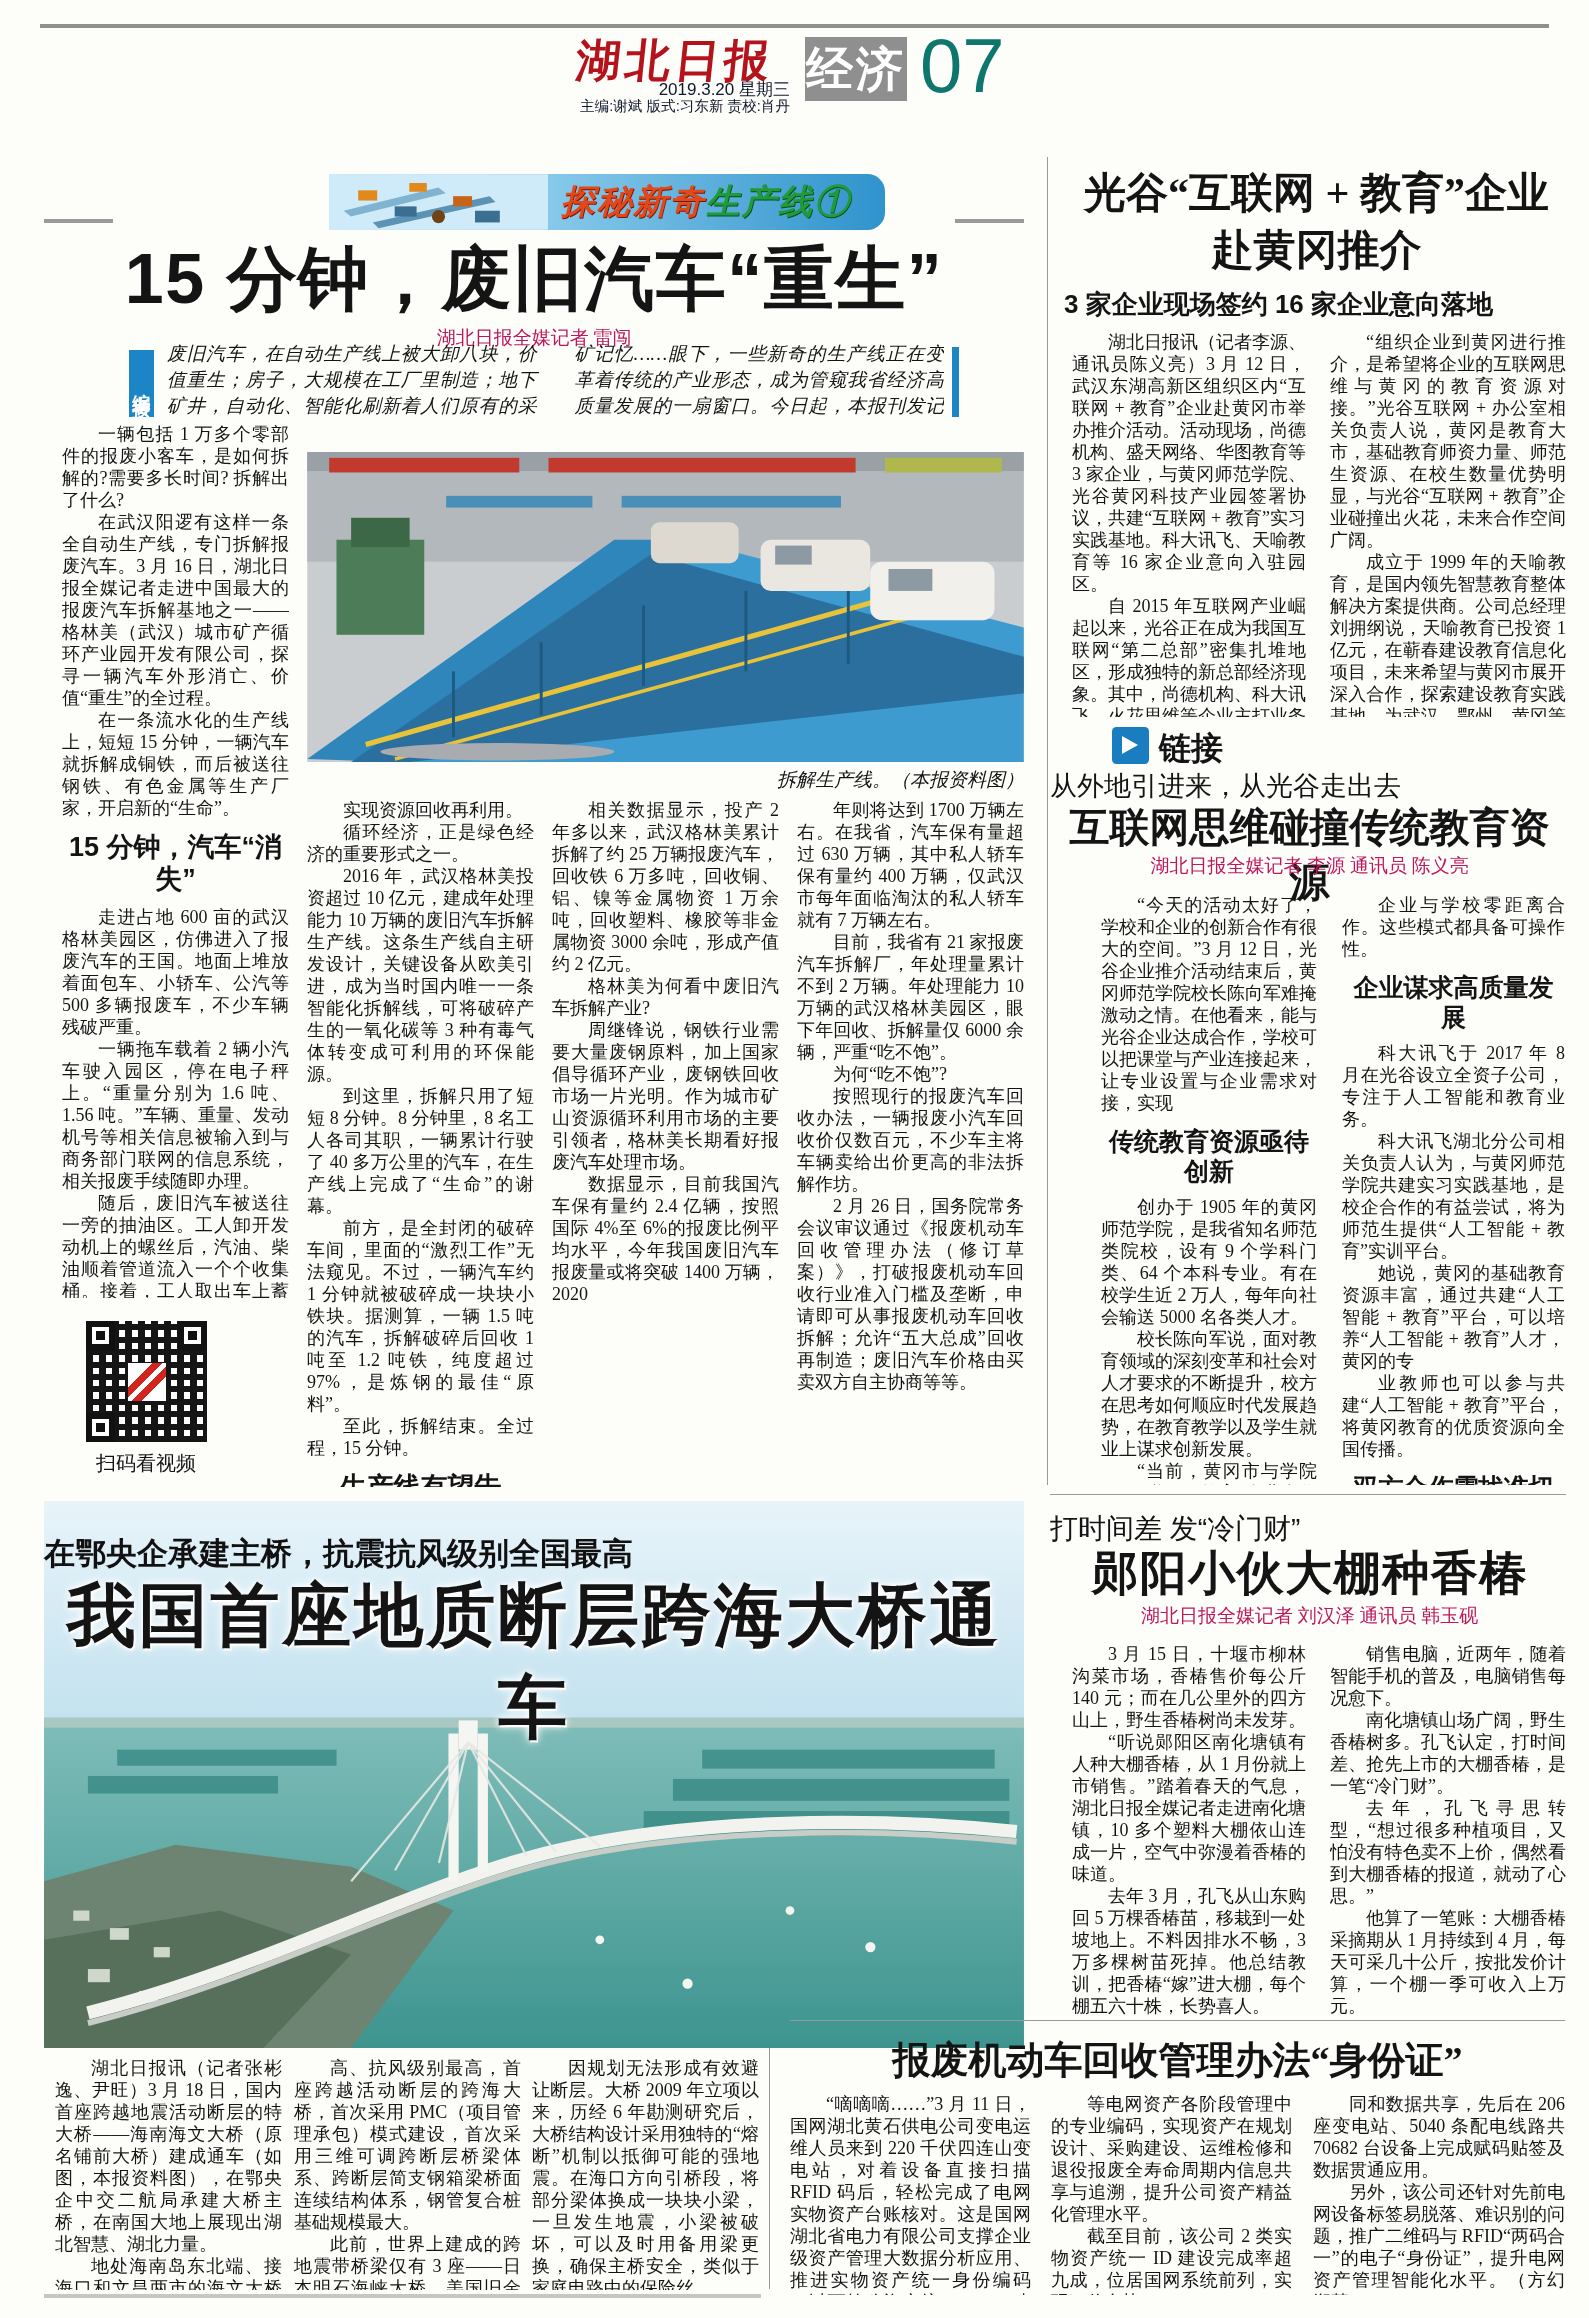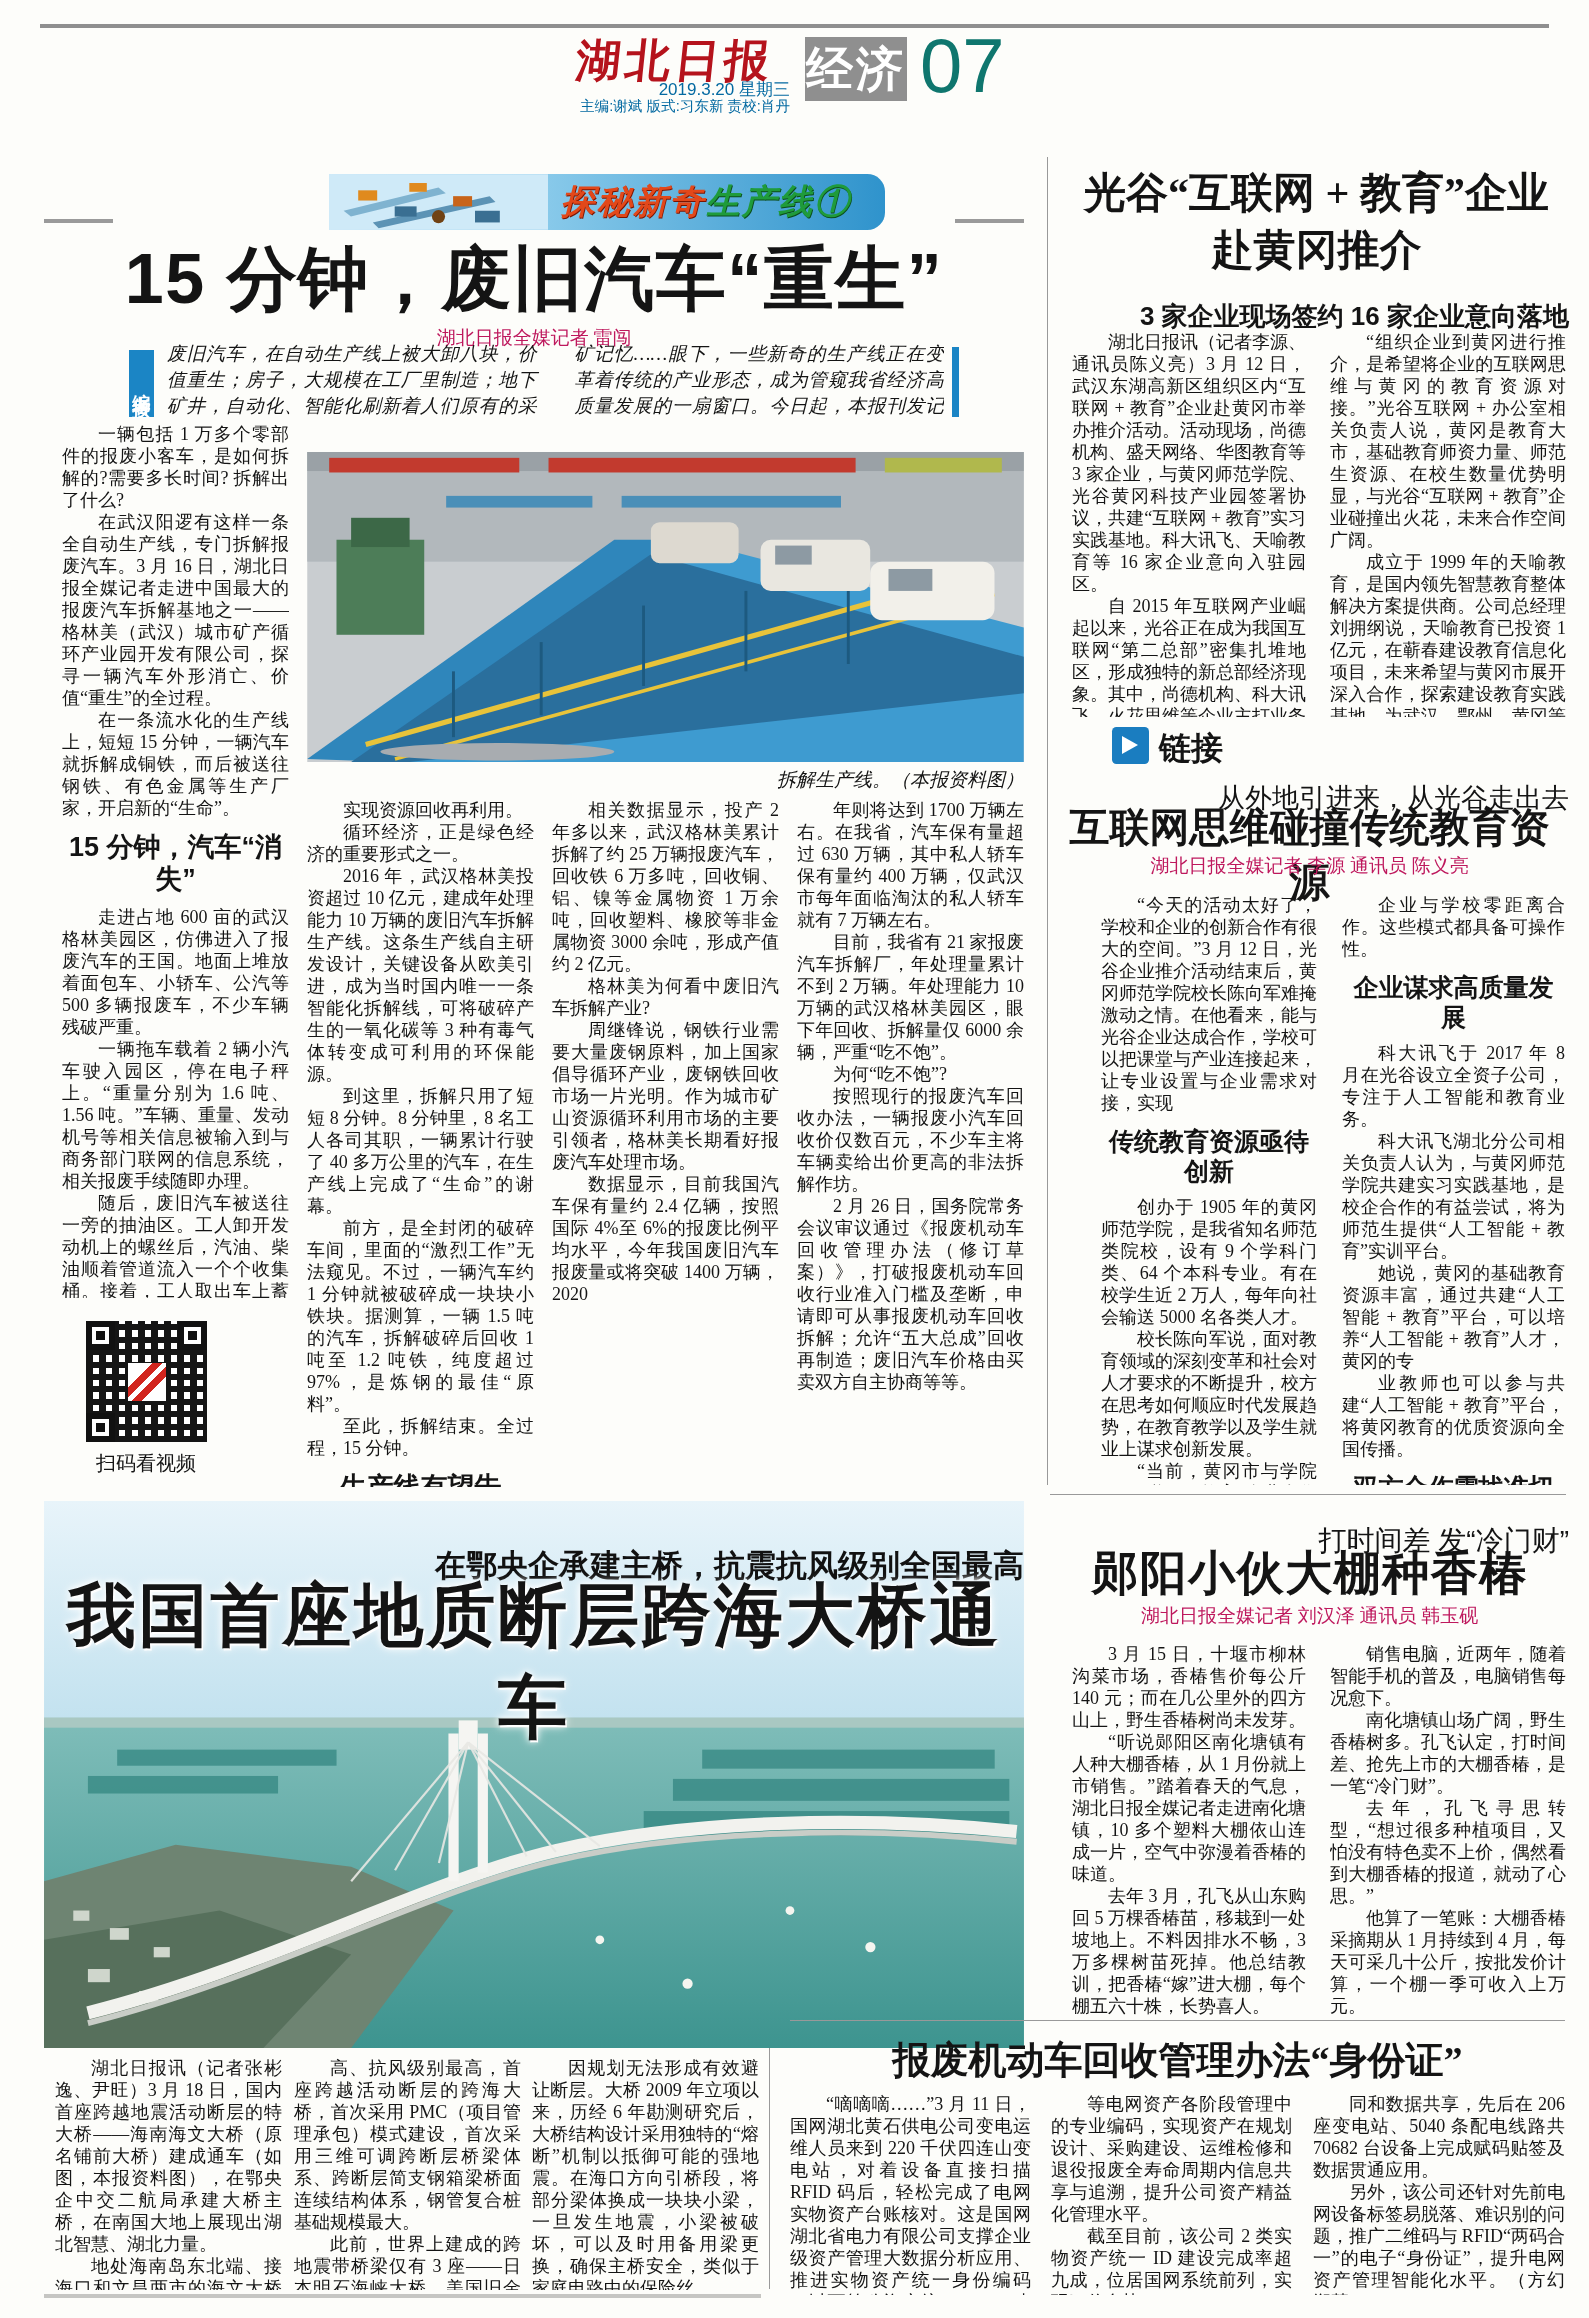--- a/index.html
+++ b/index.html
@@ -4,31 +4,31 @@
 <style>
   html,body{margin:0;padding:0;background:#e9e9e6;}
   .page{position:relative;width:1589px;height:2319px;background:#fdfdfa;overflow:hidden;
         font-family:"Liberation Serif","DejaVu Serif",serif;color:#141414;}
   .abs{position:absolute;}
   .rule{position:absolute;background:#8f8f8f;}
   .thin{position:absolute;background:#9a9a9a;}
   
   .masthead{color:#b5131c;font-weight:900;font-size:45px;letter-spacing:4.4px;transform:skewX(-6deg);
             font-family:"Liberation Serif",serif;}
-  .head-small{font-size:17px;color:#0369a1;text-align:right;font-family:"Liberation Sans",sans-serif;}
+  .head-small{font-size:17px;color:#0f172a;text-align:right;font-family:"Liberation Sans",sans-serif;}
   .section-box{background:#8f8f8f;color:#fff;font-family:"Liberation Sans",sans-serif;
                font-weight:900;font-size:47px;display:flex;align-items:center;justify-content:center;letter-spacing:2.9px;}
   .pagenum{color:#0f766e;font-size:76px;font-family:"Liberation Sans",sans-serif;font-weight:400;}
   
   .col{position:absolute;text-align:justify;font-size:18px;line-height:22px;overflow:hidden;}
   .col p{margin:0;text-indent:2em;}
   .sub{font-family:"Liberation Sans","DejaVu Sans",sans-serif;font-weight:900;text-align:center;
        font-size:27px;line-height:1.2;margin:11.7px 0 10.2px 0;text-indent:0 !important;}
   .byline{position:absolute;text-align:center;font-size:19px;color:#be185d;}
-  .kicker{position:absolute;text-align:right;font-family:"Liberation Sans",sans-serif;margin-top:12px;}
+  .kicker{position:absolute;text-align:left;font-family:"Liberation Sans",sans-serif;}
   .headline-serif{position:absolute;text-align:center;font-weight:900;font-family:"Liberation Serif",serif;}
   
   .banner{position:absolute;left:329px;top:174px;width:556px;height:56px;border-radius:0 17.6px 17.6px 0;
           background:linear-gradient(90deg,#cfeaf8 0%,#8ecdEC 35%,#2f93cc 100%);
           background:linear-gradient(90deg,#cfeaf8 0%,#8ecdec 35%,#2f93cc 100%);
           display:flex;align-items:center;overflow:hidden;}
   .banner-title{font-size:34px;font-weight:900;font-style:italic;letter-spacing:2.2px;white-space:nowrap;
                 font-family:"Liberation Sans",sans-serif;margin-left:13px;}
   .bt-red{color:#e2481a;text-shadow:0.7px 0.7px 0 #7a1400;}
   .bt-green{color:#1f9b3b;text-shadow:0.7px 0.7px 0 #0c4d1c;}

